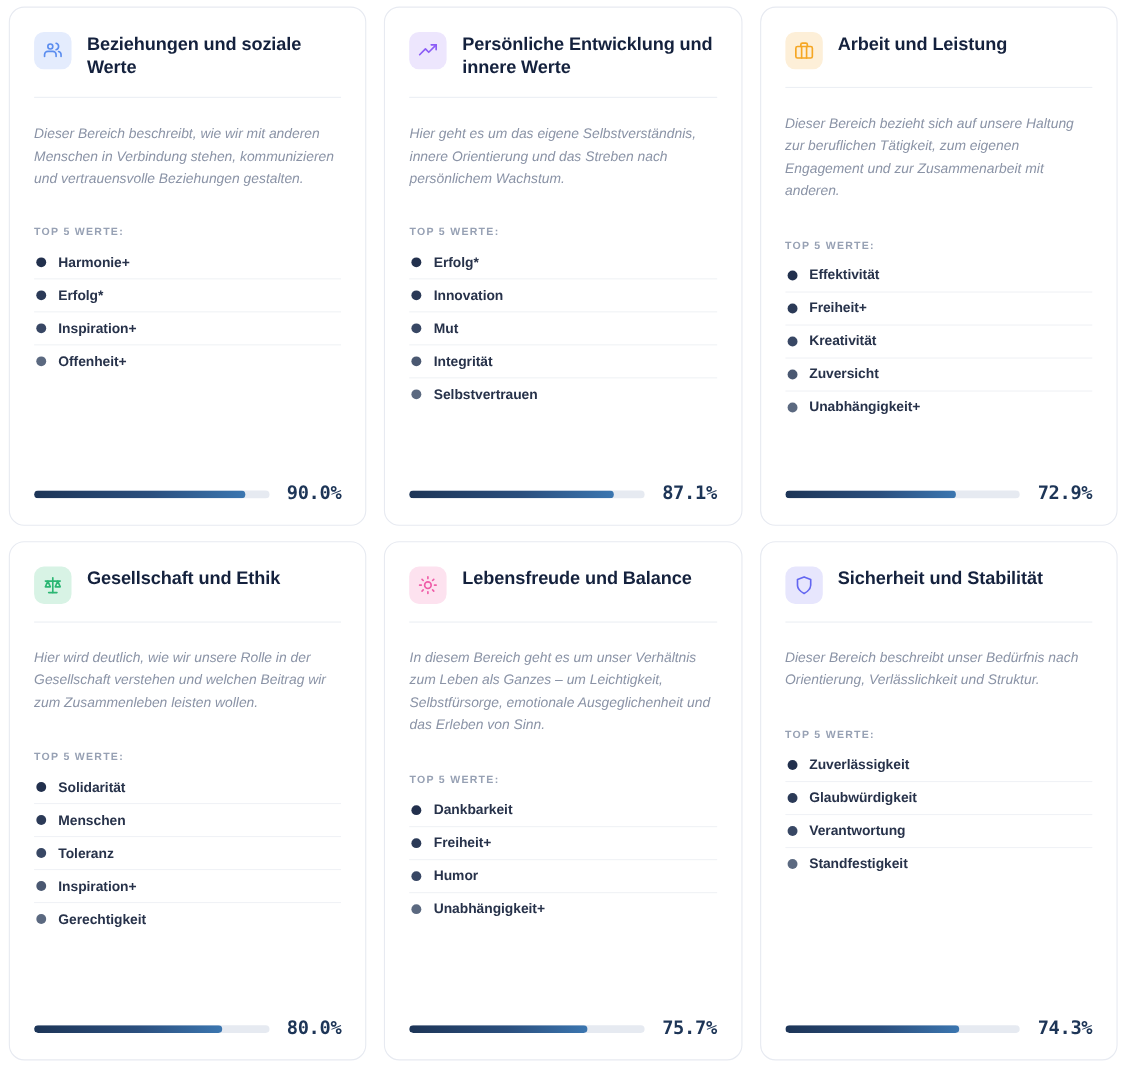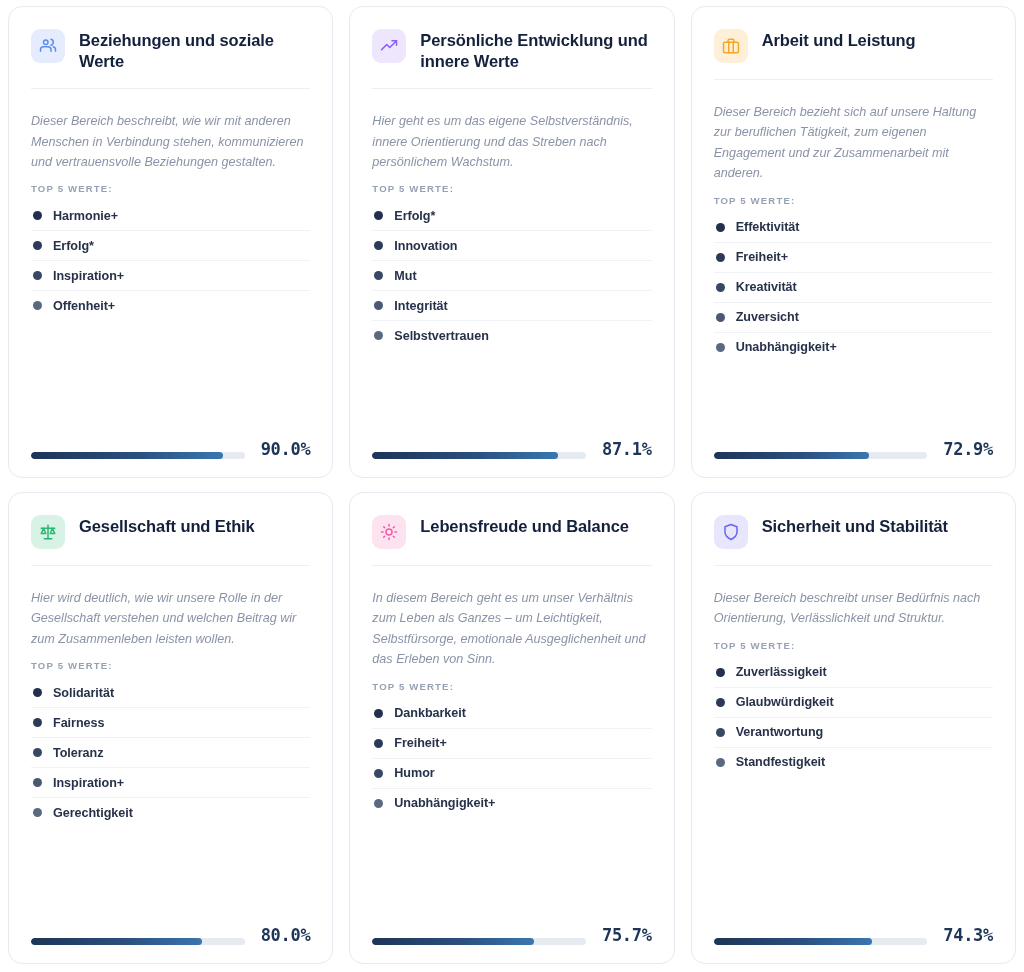--- a/index.html
+++ b/index.html
@@ -67,21 +67,21 @@
   .card-desc {
     font-style: italic;
     font-size: 12.6px;
     line-height: 1.62;
     color: #8a93a6;
     margin-top: 22px;
   }
 
   
   .values-label {
-    margin-top: 11px;
+    margin-top: 34px;
     font-size: 9.6px;
     font-weight: 700;
     letter-spacing: 1.15px;
     color: #97a1b4;
     text-transform: uppercase;
   }
 
   .values-list {
     list-style: none;
     margin-top: 7px;
@@ -108,21 +108,21 @@
     font-weight: 600;
     color: #27324a;
     letter-spacing: -0.05px;
   }
 
   
   .card-footer {
     margin-top: auto;
     padding-top: 20px;
     display: flex;
-    align-items: flex-end;
+    align-items: center;
     gap: 16px;
   }
 
   .progress-track {
     flex: 1 1 auto;
     height: 7px;
     border-radius: 4px;
     background: #e6eaf1;
     overflow: hidden;
   }
@@ -284,21 +284,21 @@
      </div>
      <p class="card-desc">Hier wird deutlich, wie wir unsere Rolle in der Gesellschaft verstehen und welchen Beitrag wir zum Zusammenleben leisten wollen.</p>
      <div class="values-label">TOP 5 WERTE:</div>
      <ul class="values-list">
         <li class="value-row">
        <span class="value-dot" style="background:#22304d"></span>
        <span class="value-name">Solidarität</span>
      </li>
         <li class="value-row">
        <span class="value-dot" style="background:#2b3a57"></span>
-       <span class="value-name">Fairness</span>
+       <span class="value-name">Menschen</span>
      </li>
         <li class="value-row">
        <span class="value-dot" style="background:#384764"></span>
        <span class="value-name">Toleranz</span>
      </li>
         <li class="value-row">
        <span class="value-dot" style="background:#4a5871"></span>
        <span class="value-name">Inspiration+</span>
      </li>
         <li class="value-row">

